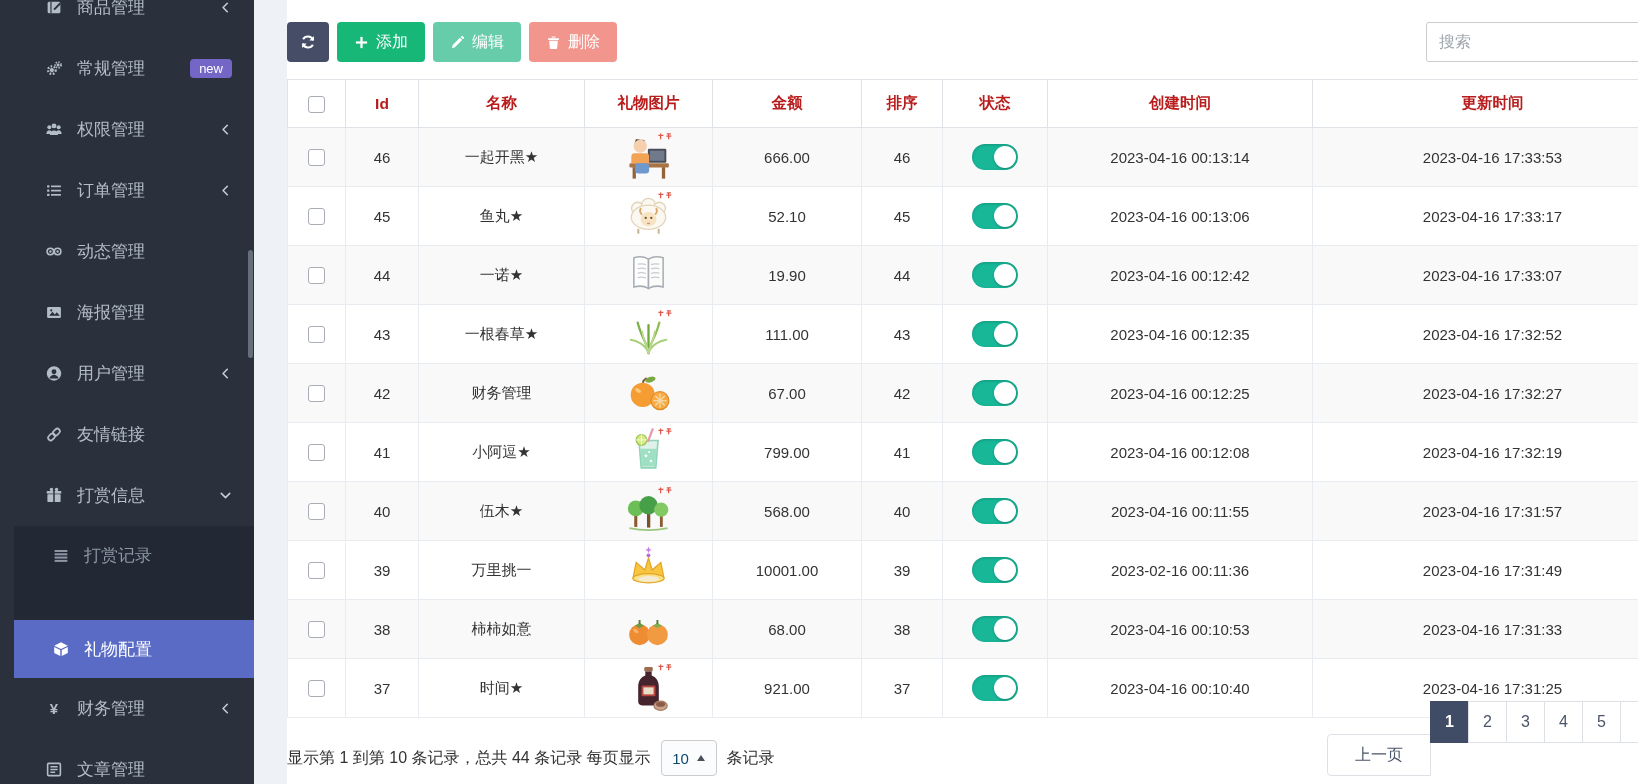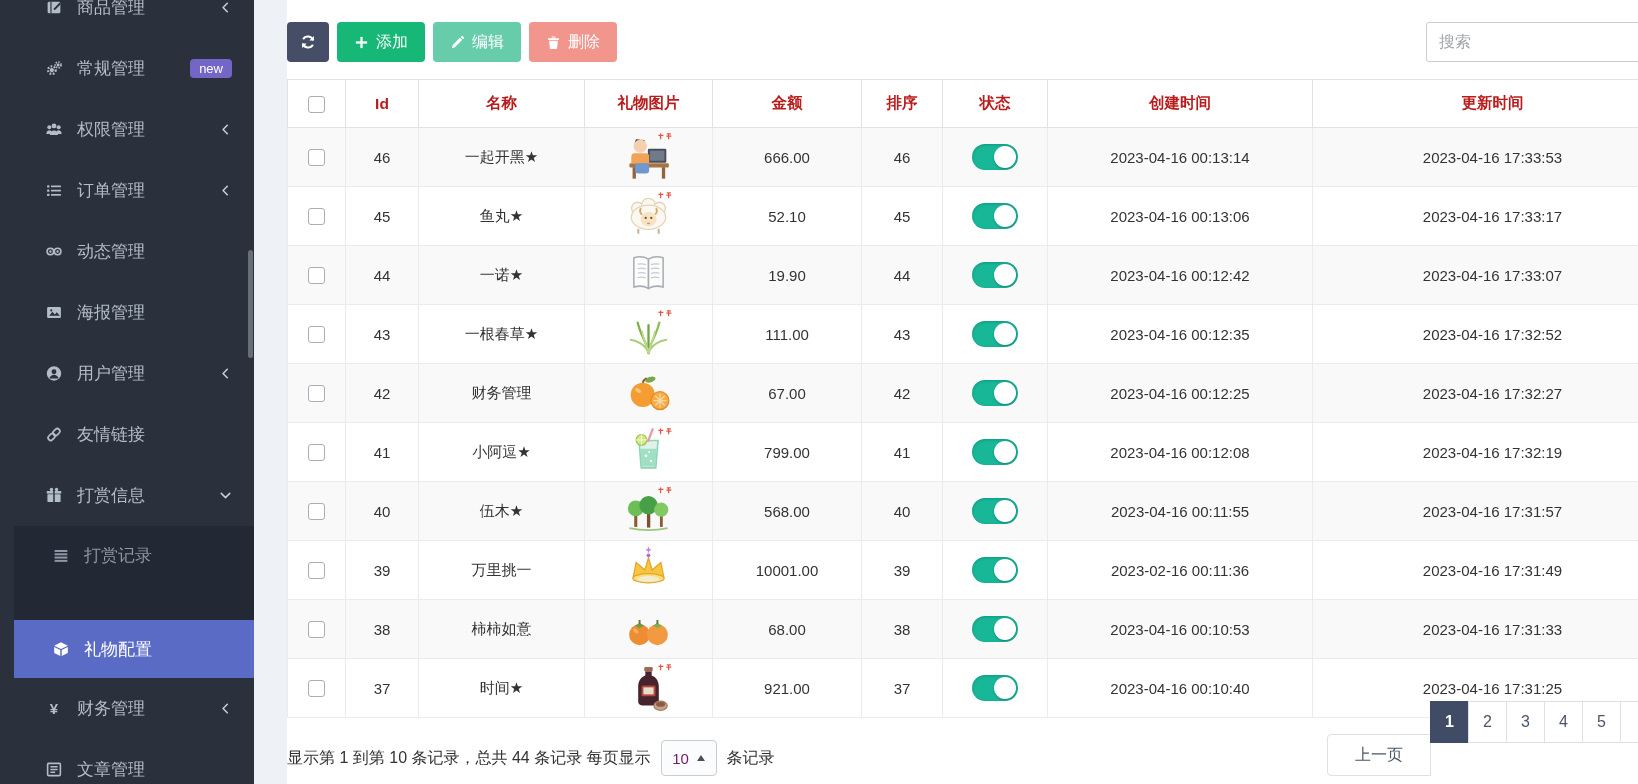--- a/index.html
+++ b/index.html
@@ -60,21 +60,21 @@
   .toggle i{position:absolute;right:2px;top:2px;width:22px;height:22px;background:#fff;
             border-radius:50%;display:block;box-shadow:0 1px 2px rgba(0,0,0,.25);}
   .gift{width:44px;height:44px;margin:0 auto;}
   .gift svg{width:100%;height:100%;display:block;}
 
   
   .tfoot{display:flex;align-items:flex-end;margin-top:14px;font-size:16px;color:#333;height:44px;}
   .summary{display:flex;align-items:center;white-space:nowrap;}
   .psize{min-width:54px;height:34px;border:1px solid #ccc;border-radius:4px;background:#fbfcfd;
          display:inline-flex;align-items:center;justify-content:center;gap:8px;margin:0 10px;
-         font-size:15px;color:#701a75;cursor:pointer;}
+         font-size:15px;color:#0c4a6e;cursor:pointer;}
   .tri-up{width:0;height:0;border-left:4px solid transparent;border-right:4px solid transparent;
           border-bottom:6px solid #49505a;}
   .pager{margin-left:auto;display:flex;margin-right:-86px;}
   .pbtn{min-width:39px;height:42px;display:flex;align-items:center;justify-content:center;
         border:1px solid #dde1e6;margin-left:-1px;font-size:16px;color:#4a5568;background:#fff;
         padding:0 6px;cursor:pointer;box-sizing:border-box;}
   .pbtn.prev{padding:0 27px;border-radius:4px 0 0 4px;margin-left:0;margin-top:33px;}
   .pbtn.next{padding:0 27px;}
   .pbtn.active{background:var(--pageActiveBg);border-color:var(--pageActiveBg);color:#fff;font-weight:bold;}
 </style>

